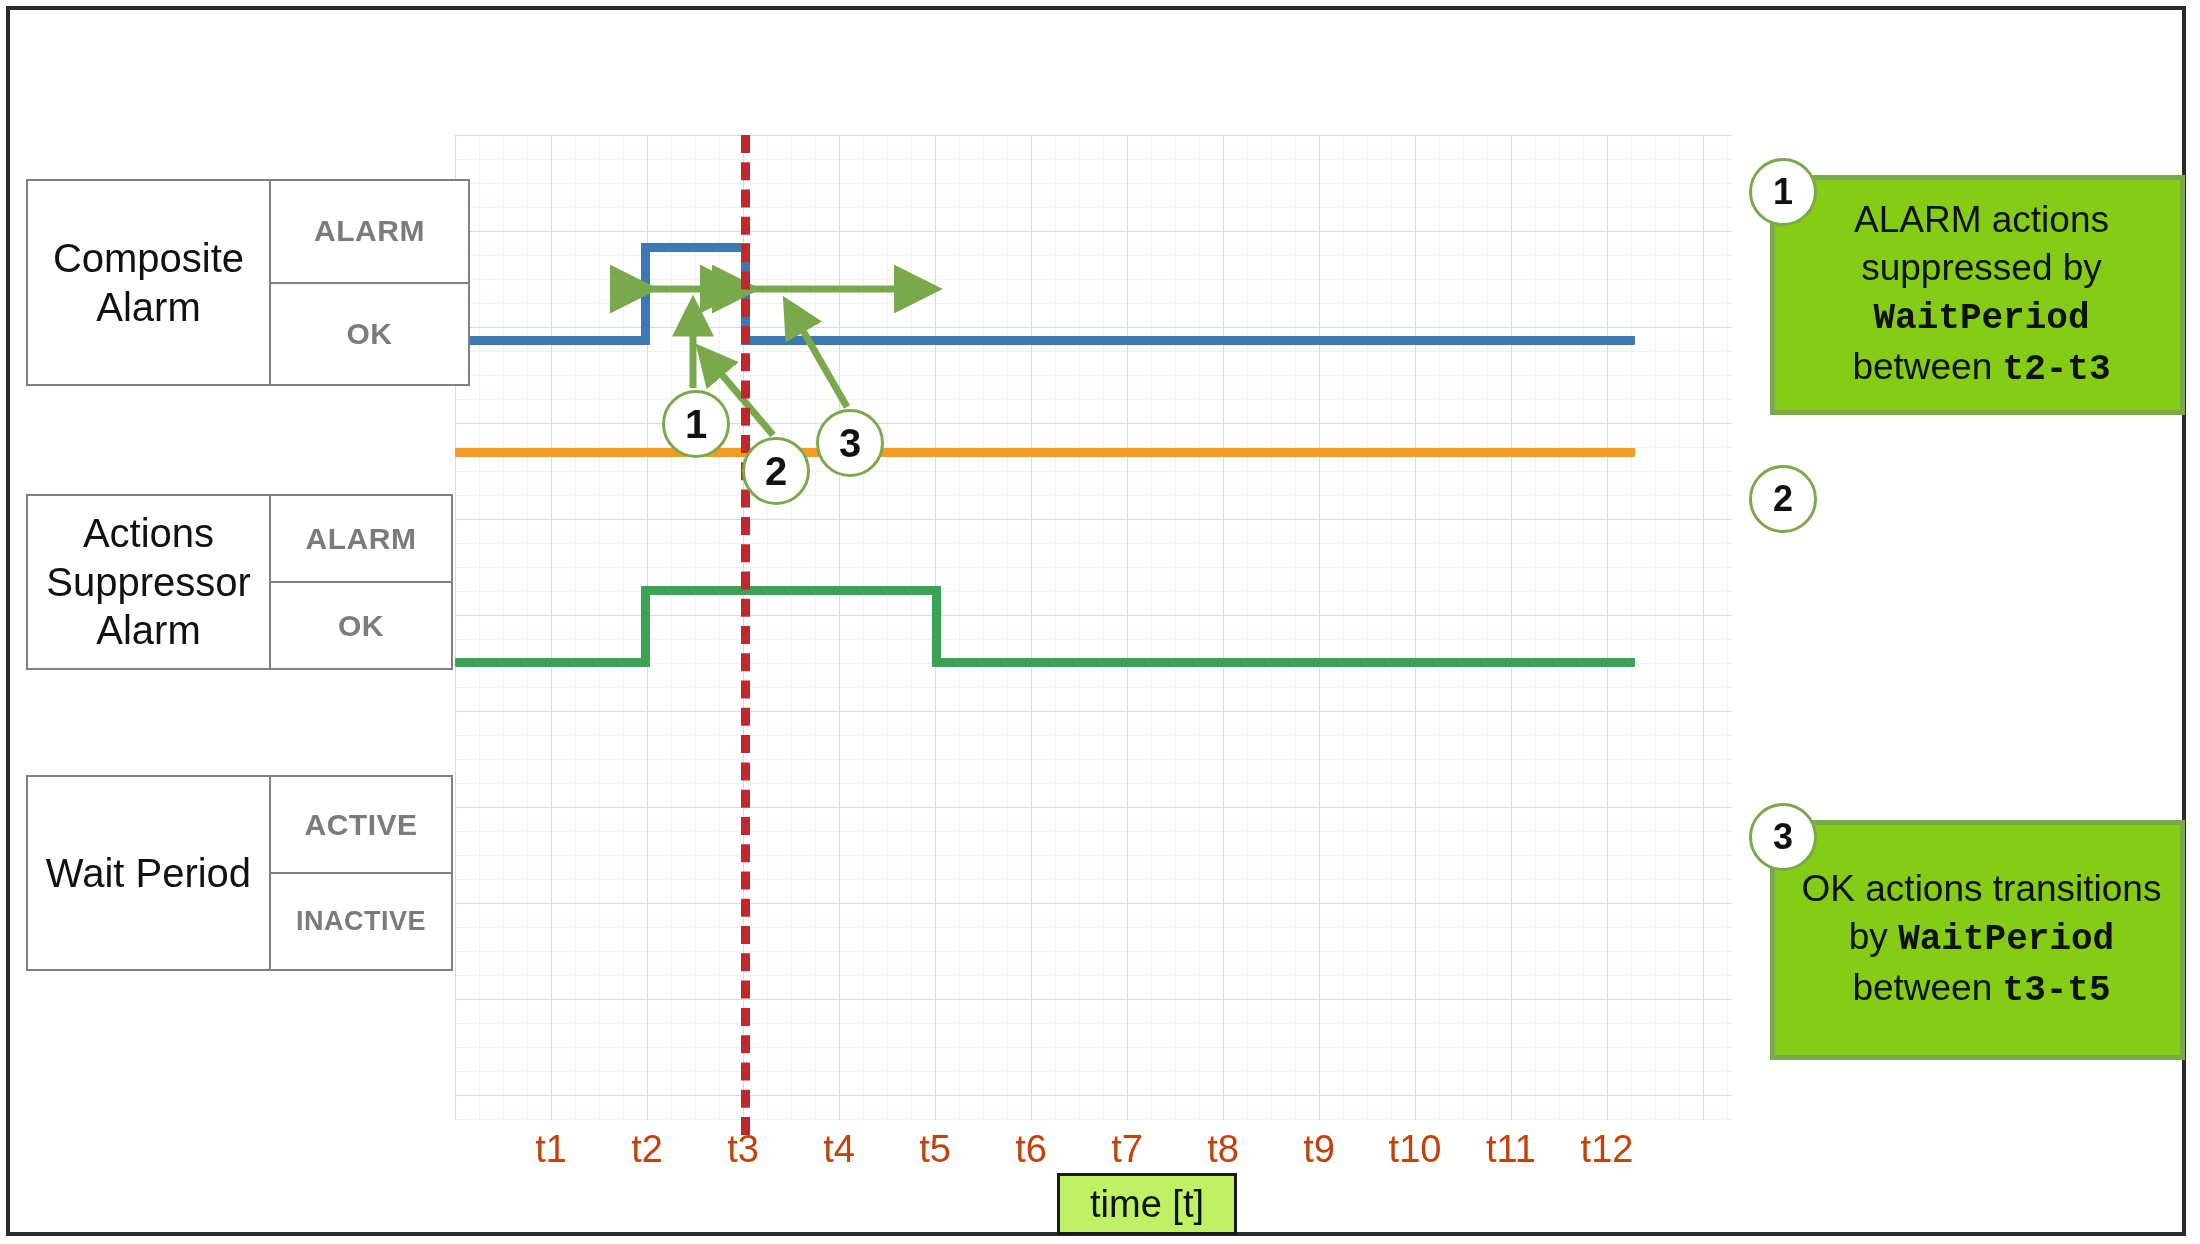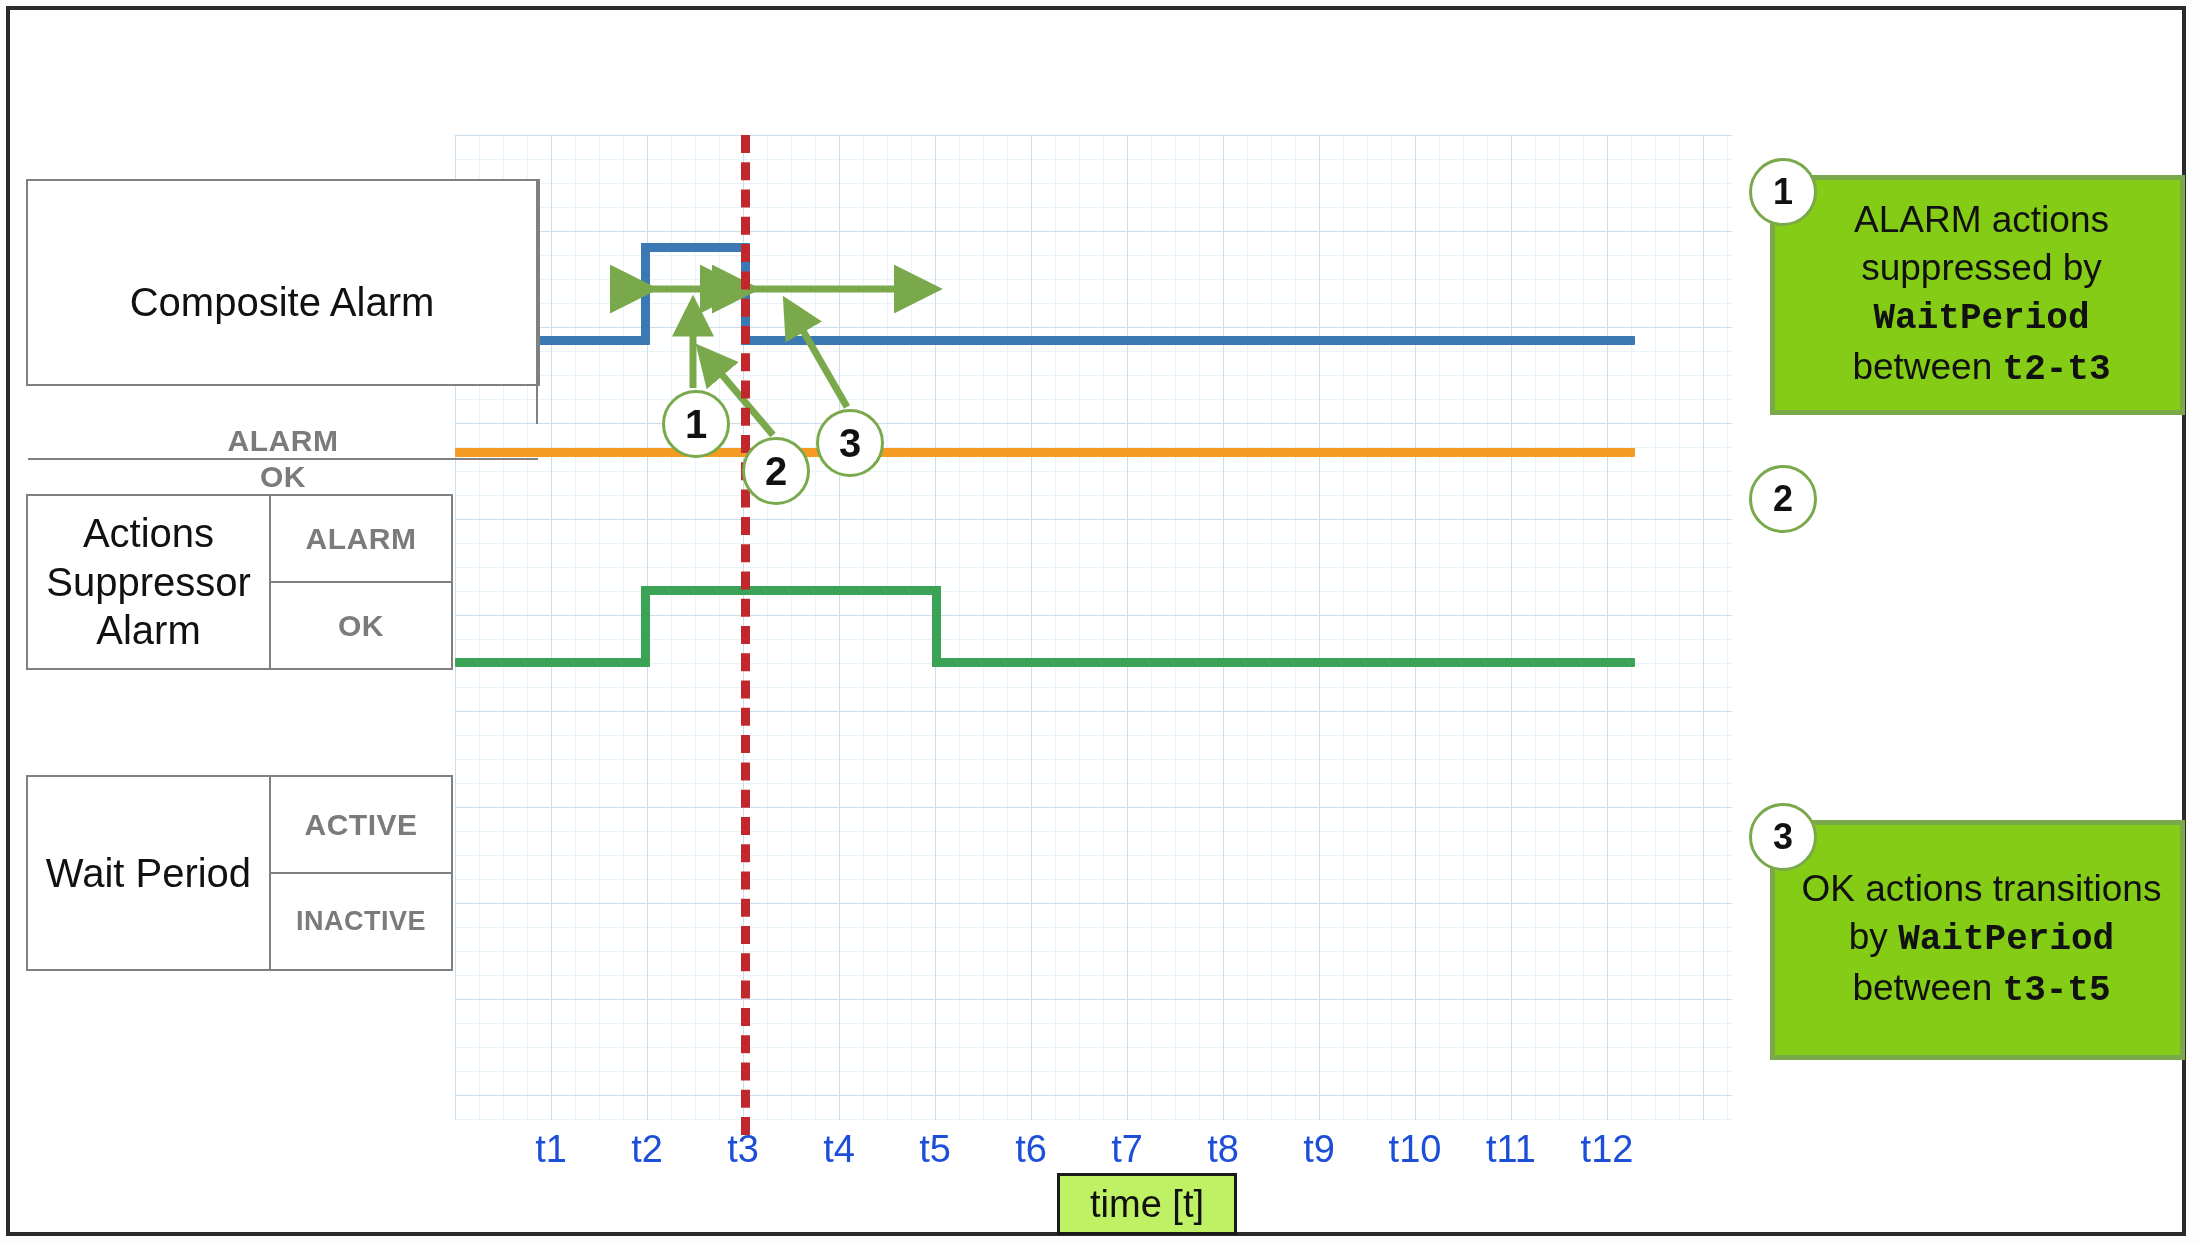--- a/index.html
+++ b/index.html
@@ -67,21 +67,21 @@
   .callout .mono{font-family:"Liberation Mono", monospace;font-weight:bold;font-size:36px;}
   .cnum{
     position:absolute;width:62px;height:62px;border-radius:50%;
     border:3px solid #7aa94b;background:#ffffff;
     display:flex;align-items:center;justify-content:center;
     font-size:36px;font-weight:bold;color:#111;z-index:5;
   }
 
   
   .tick{
-    position:absolute;top:1118px;font-size:38px;color:#1d4ed8;
+    position:absolute;top:1118px;font-size:38px;color:#c2410c;
     text-align:center;width:120px;
   }
   #axis-label{
     position:absolute;left:1047px;top:1163px;width:180px;height:62px;
     border:3px solid #1a1a1a;background:#bef264;box-sizing:border-box;
     display:flex;align-items:center;justify-content:center;
     font-size:38px;color:#111;
   }
 
   
@@ -148,21 +148,21 @@
     <div class="pnum" style="left:287px;top:302px;">
       <span>2</span>
     </div>
     <div class="pnum" style="left:361px;top:274px;">
       <span>3</span>
     </div>
   </div>
 
   <div id="vline"></div>
 
-  <div class="state-table" style="left:16px;top:169px;width:514px;height:207px;flex-direction:column;">
+  <div class="state-table" style="left:16px;top:169px;width:444px;height:207px;">
     <div class="st-name">Composite Alarm</div>
     <div class="st-states">
       <div class="st-cell top">ALARM</div>
       <div class="st-cell">OK</div>
     </div>
   </div>
 
   <div class="state-table" style="left:16px;top:484px;width:427px;height:176px;">
     <div class="st-name">Actions Suppressor Alarm</div>
     <div class="st-states">

